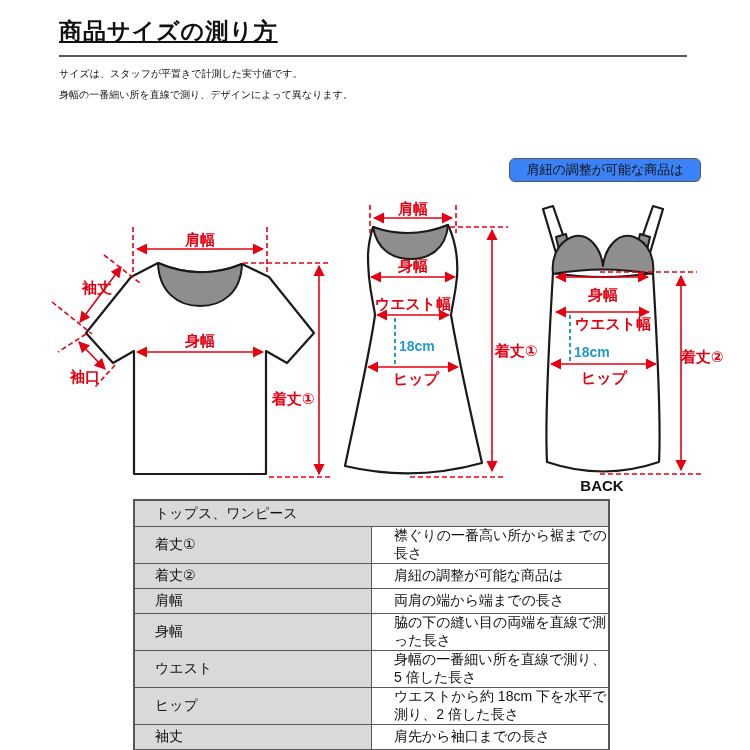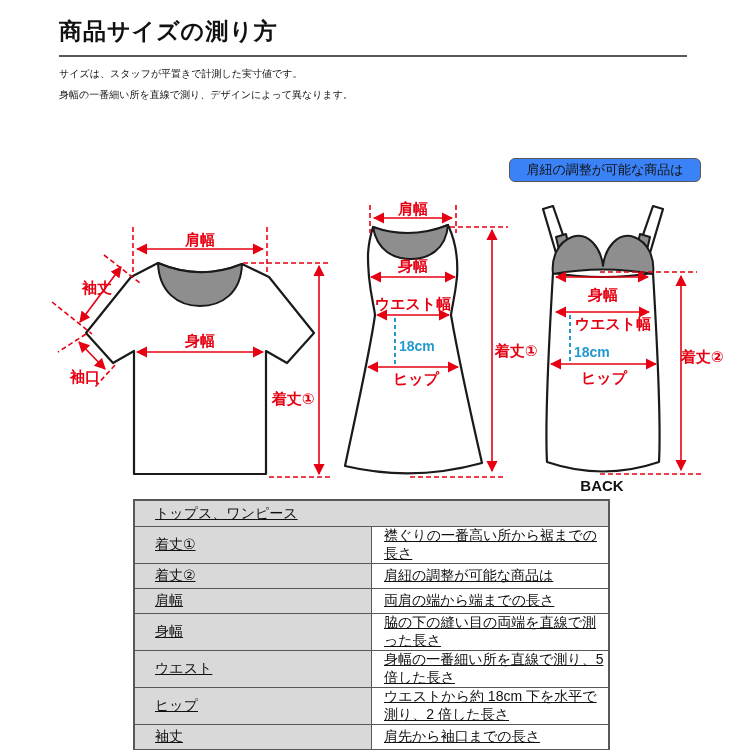--- a/index.html
+++ b/index.html
@@ -8,21 +8,21 @@
     --garment-gray:#8e8e8e;
     --table-gray:#d9d9d9;
     --line-gray:#58585a;
   }
   html,body{margin:0;padding:0;}
   body{
     width:750px;height:750px;background:#ffffff;overflow:hidden;position:relative;
     font-family:"Liberation Sans","DejaVu Sans",sans-serif;color:#111;
   }
   .abs{position:absolute;}
-  .page-title{left:59px;top:16px;font-size:23px;font-weight:bold;letter-spacing:1px;}
+  .page-title{left:59px;top:16px;font-size:23px;font-weight:bold;letter-spacing:1px;text-decoration:underline;}
   .title-rule{left:59px;top:55px;width:628px;height:2px;background:var(--line-gray);}
   .desc{left:59px;top:63px;font-size:10px;line-height:21px;}
   .note-box{
     left:509px;top:158px;width:178px;border:1.5px solid var(--line-gray);border-radius:6px;
     padding:3px 6px;font-size:13px;line-height:16px;text-align:center;background:#3b82f6;
   }
   .diagram-svg{left:0;top:0;width:750px;height:750px;}
 
   
   .garment{fill:#fff;stroke:#1a1a1a;stroke-width:2.2;stroke-linejoin:round;}
@@ -37,24 +37,24 @@
   .k-text{fill:#111;font-family:"Liberation Sans","DejaVu Sans",sans-serif;
           font-size:15px;font-weight:600;}
 
   
   .size-table{
     left:133px;top:499px;width:477px;border-collapse:collapse;table-layout:fixed;
     font-size:14px;background:#fff;
   }
   .size-table,.size-table td{border:1px solid var(--line-gray);}
   .size-table{border:2px solid var(--line-gray);}
-  .size-table td{height:24px;padding:0 0 0 20px;vertical-align:middle;text-decoration:underline;}
+  .size-table td{height:24px;padding:0 0 0 20px;vertical-align:middle;}
   .size-table td.hdr{background:var(--table-gray);height:25px;}
   .size-table td.term{background:var(--table-gray);width:82px;}
-  .size-table td.def{padding-left:12px;border-radius:9px;}
+  .size-table td.def{padding-left:22px;border-radius:9px;}
 </style>
 </head>
 <body>
 
 <div class="abs page-title">商品サイズの測り方</div>
 <div class="abs title-rule"></div>
 
 <div class="abs desc">
   <div>サイズは、スタッフが平置きで計測した実寸値です。</div>
   <div>身幅の一番細い所を直線で測り、デザインによって異なります。</div>

